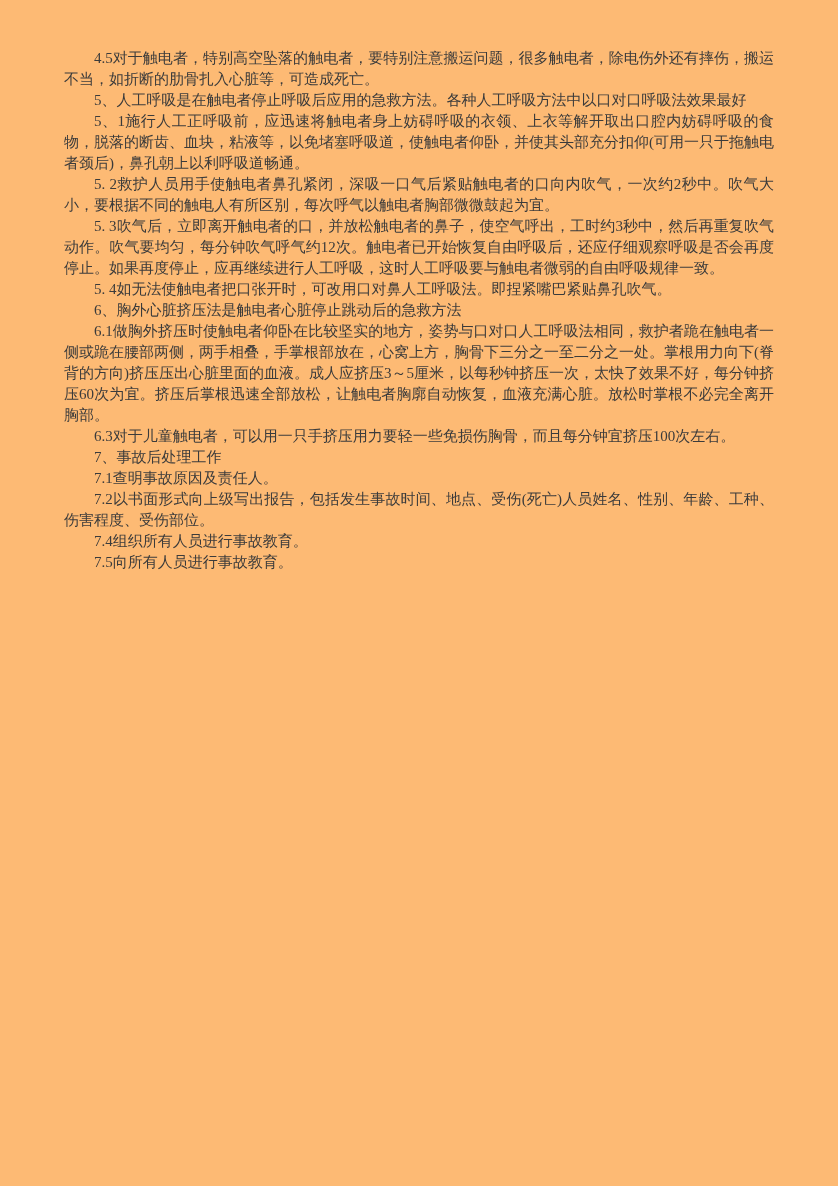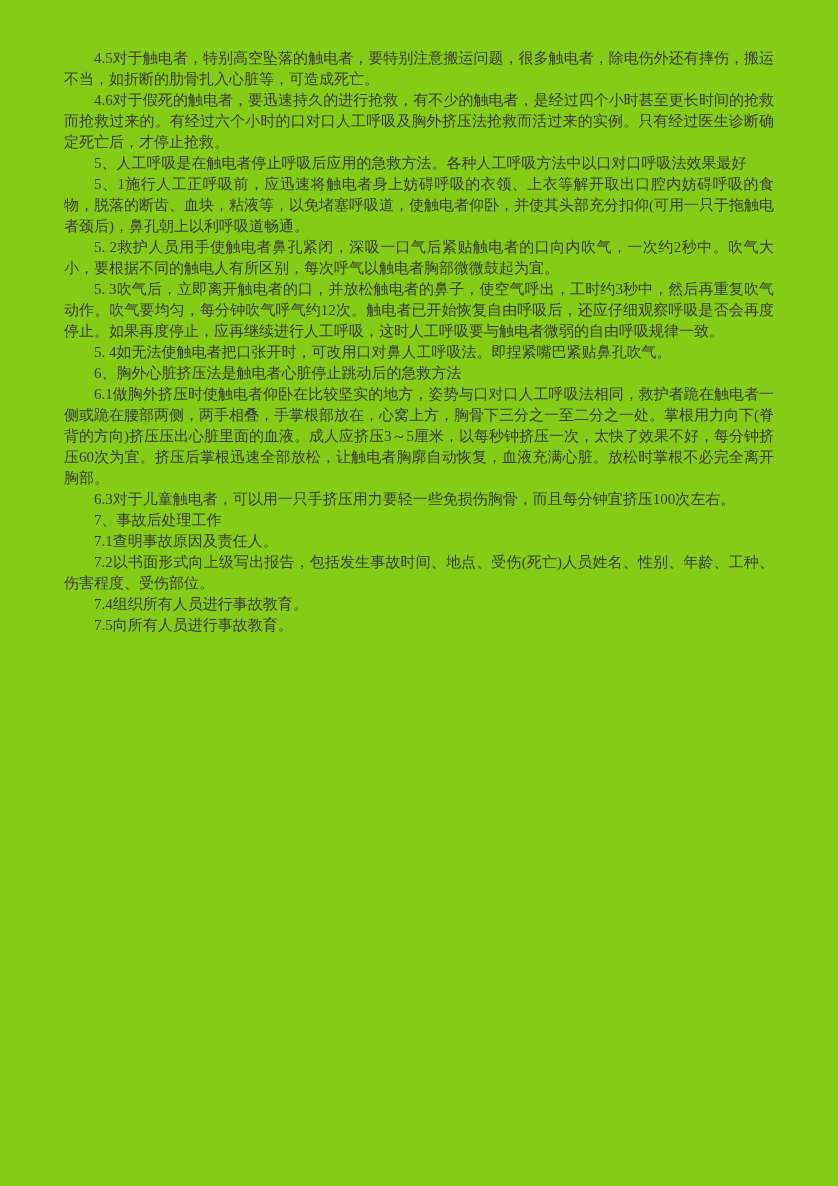--- a/index.html
+++ b/index.html
@@ -12,21 +12,21 @@
     height: 1186px;
     position: relative;
     font-family: "Liberation Serif", "DejaVu Serif", serif;
   }
   .page {
     position: absolute;
     left: 0;
     top: 0;
     width: 838px;
     height: 1186px;
-    background: #84cc16;
+    background: #fdba74;
     overflow: hidden;
   }
   .doc {
     position: absolute;
     left: 64px;
     top: 48px;
     width: 710px;
     color: #3b3b3b;
     font-size: 15px;
     line-height: 21px;
@@ -39,21 +39,20 @@
     word-break: break-all;
     overflow-wrap: break-word;
   }
 </style>
 </head>
 <body>
 
 <div class="page">
   <div class="doc">
     <p class="para">4.5对于触电者，特别高空坠落的触电者，要特别注意搬运问题，很多触电者，除电伤外还有摔伤，搬运不当，如折断的肋骨扎入心脏等，可造成死亡。</p>
-    <p class="para">4.6对于假死的触电者，要迅速持久的进行抢救，有不少的触电者，是经过四个小时甚至更长时间的抢救而抢救过来的。有经过六个小时的口对口人工呼吸及胸外挤压法抢救而活过来的实例。只有经过医生诊断确定死亡后，才停止抢救。</p>
     <p class="para">5、人工呼吸是在触电者停止呼吸后应用的急救方法。各种人工呼吸方法中以口对口呼吸法效果最好</p>
     <p class="para">5、1施行人工正呼吸前，应迅速将触电者身上妨碍呼吸的衣领、上衣等解开取出口腔内妨碍呼吸的食物，脱落的断齿、血块，粘液等，以免堵塞呼吸道，使触电者仰卧，并使其头部充分扣仰(可用一只于拖触电者颈后)，鼻孔朝上以利呼吸道畅通。</p>
     <p class="para">5. 2救护人员用手使触电者鼻孔紧闭，深吸一口气后紧贴触电者的口向内吹气，一次约2秒中。吹气大小，要根据不同的触电人有所区别，每次呼气以触电者胸部微微鼓起为宜。</p>
     <p class="para">5. 3吹气后，立即离开触电者的口，并放松触电者的鼻子，使空气呼出，工时约3秒中，然后再重复吹气动作。吹气要均匀，每分钟吹气呼气约12次。触电者已开始恢复自由呼吸后，还应仔细观察呼吸是否会再度停止。如果再度停止，应再继续进行人工呼吸，这时人工呼吸要与触电者微弱的自由呼吸规律一致。</p>
     <p class="para">5. 4如无法使触电者把口张开时，可改用口对鼻人工呼吸法。即捏紧嘴巴紧贴鼻孔吹气。</p>
     <p class="para">6、胸外心脏挤压法是触电者心脏停止跳动后的急救方法</p>
     <p class="para">6.1做胸外挤压时使触电者仰卧在比较坚实的地方，姿势与口对口人工呼吸法相同，救护者跪在触电者一侧或跪在腰部两侧，两手相叠，手掌根部放在，心窝上方，胸骨下三分之一至二分之一处。掌根用力向下(脊背的方向)挤压压出心脏里面的血液。成人应挤压3～5厘米，以每秒钟挤压一次，太快了效果不好，每分钟挤压60次为宜。挤压后掌根迅速全部放松，让触电者胸廓自动恢复，血液充满心脏。放松时掌根不必完全离开胸部。</p>
     <p class="para">6.3对于儿童触电者，可以用一只手挤压用力要轻一些免损伤胸骨，而且每分钟宜挤压100次左右。</p>
     <p class="para">7、事故后处理工作</p>
     <p class="para">7.1查明事故原因及责任人。</p>

